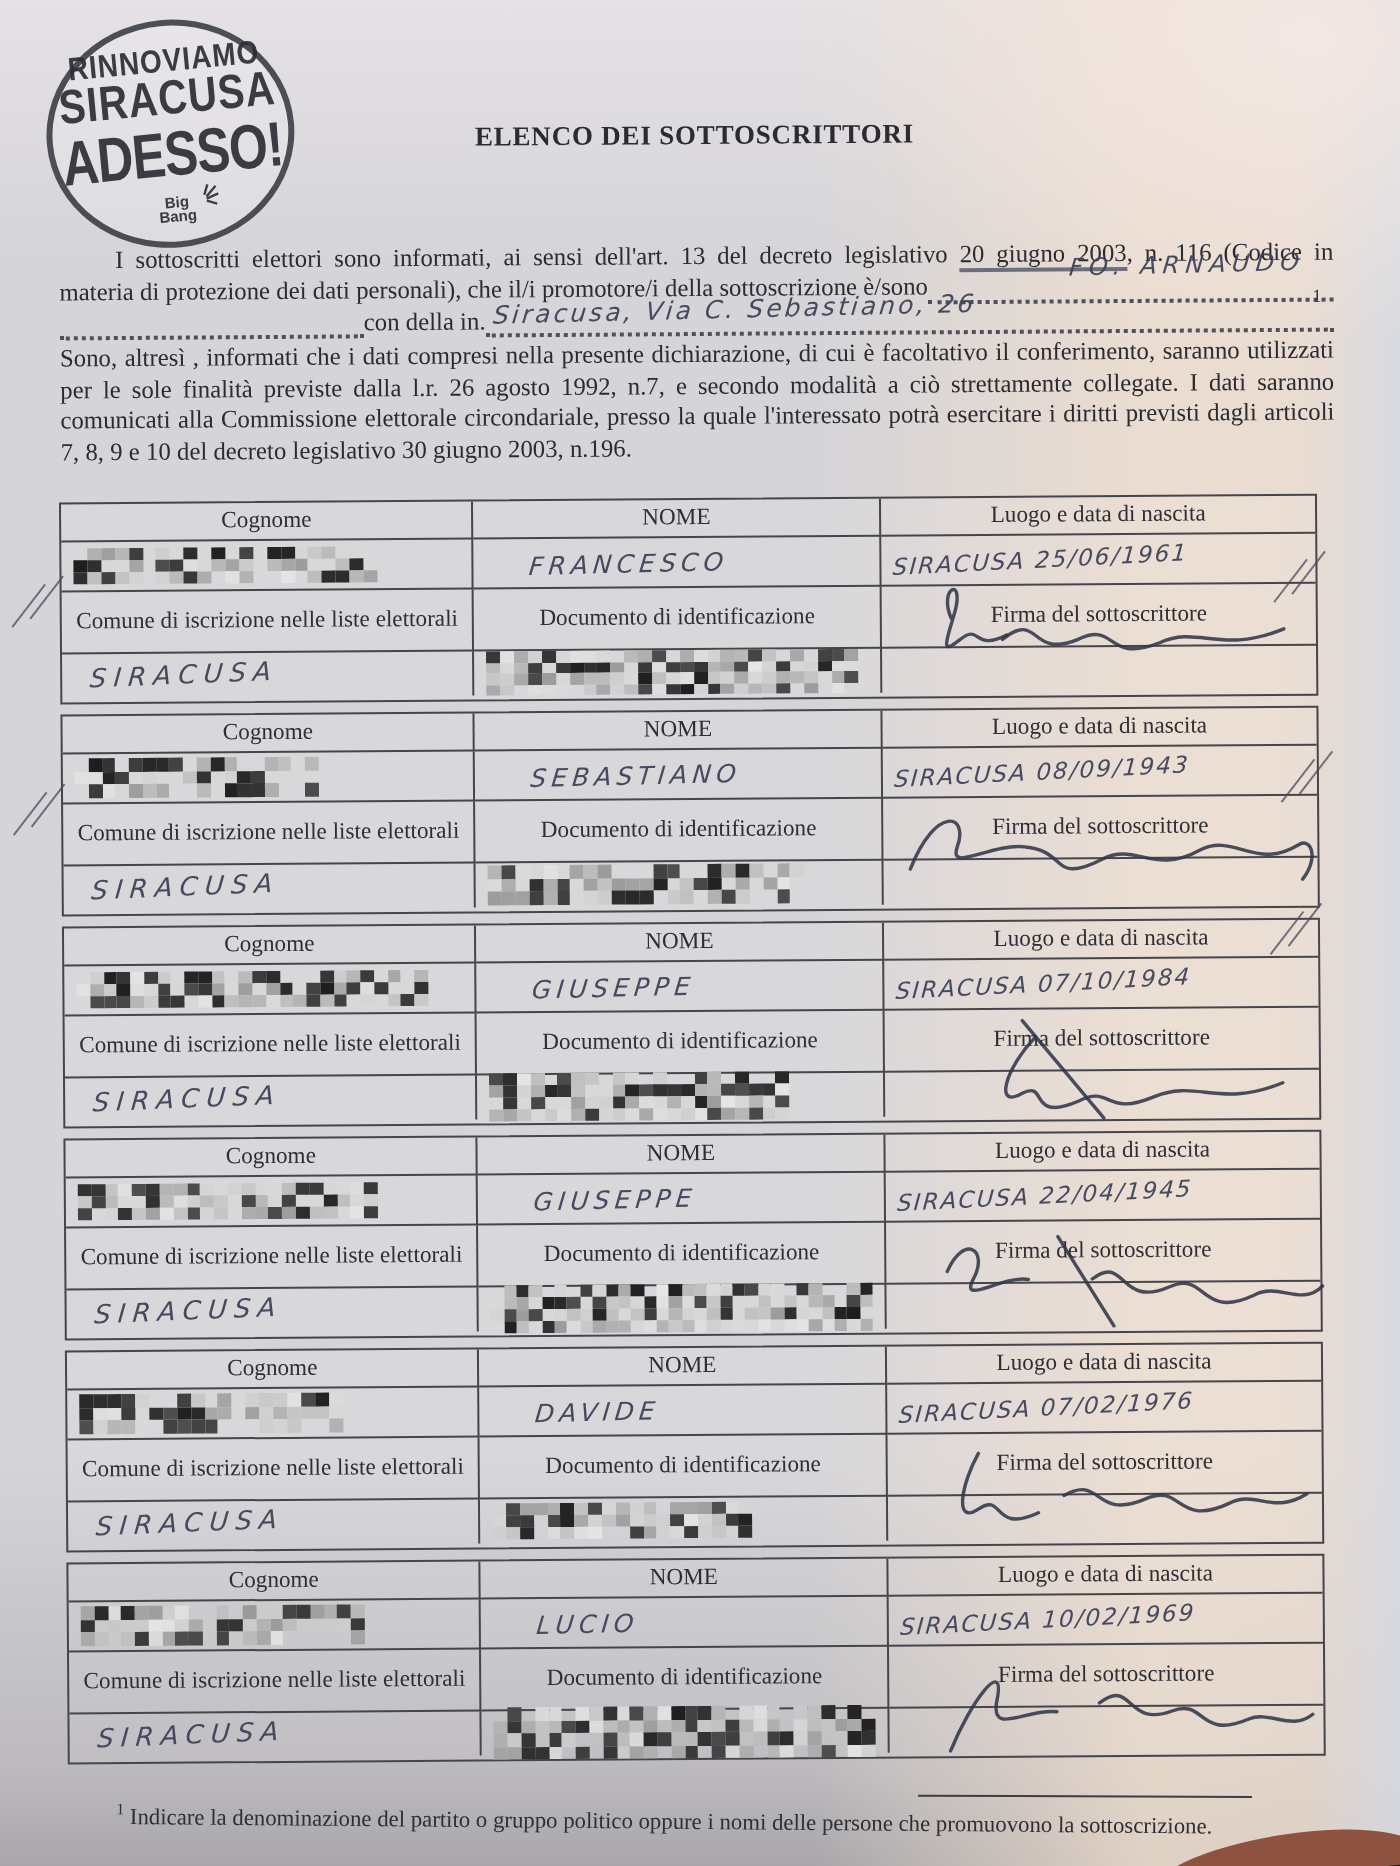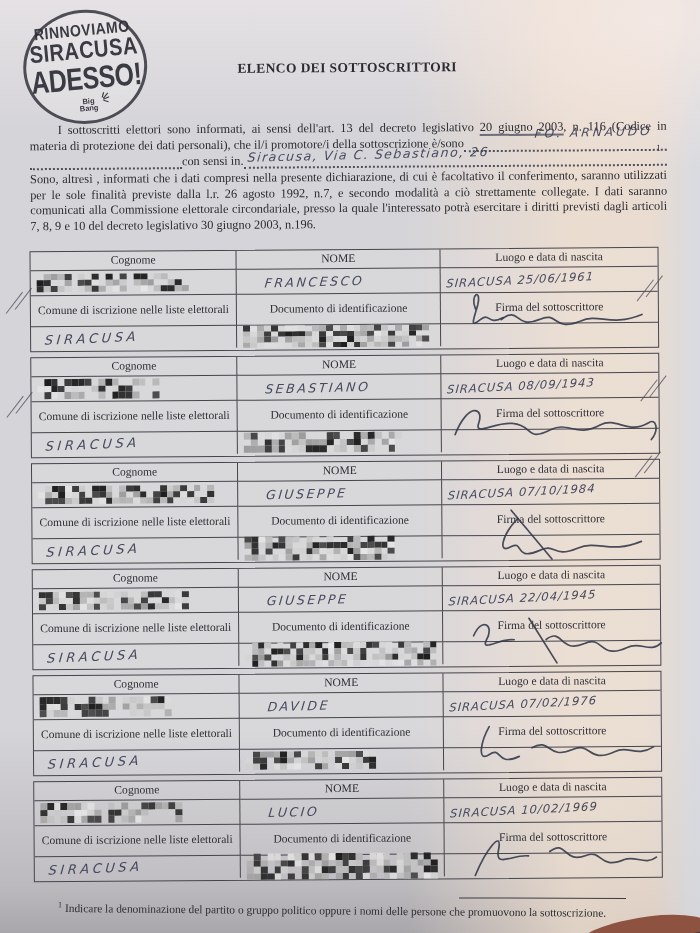--- a/index.html
+++ b/index.html
@@ -111,21 +111,21 @@
     <div class="p1">
       <div class="ln ln1"><span class="ind"></span><span>I sottoscritti elettori sono informati, ai sensi dell'art. 13 del decreto legislativo </span><span class="penline">20 giugno 2003</span><span>, n. 116 (Codice in</span></div>
       <div class="ln flexln">
         <span>materia di protezione dei dati personali), che il/i promotore/i della sottoscrizione è/sono</span>
         <span class="dots">
           <span class="hw hw-promoter">Fo. Arnaudo</span>
         </span>
       </div>
       <div class="ln flexln">
         <span class="dots fixed"></span>
-        <span>con sensi in.</span>
+        <span>con della in.</span>
         <span class="dots">
           <span class="hw hw-sede">Siracusa, Via C. Sebastiano, 26</span>
           <span class="sup1">1</span>
         </span>
       </div>
     </div>
 
     <div class="p2">Sono, altresì , informati che i dati compresi nella presente dichiarazione, di cui è facoltativo il conferimento, saranno utilizzati per le sole finalità previste dalla l.r. 26 agosto 1992, n.7, e secondo modalità a ciò strettamente collegate. I dati saranno comunicati alla Commissione elettorale circondariale, presso la quale l'interessato potrà esercitare i diritti previsti dagli articoli 7, 8, 9 e 10 del decreto legislativo 30 giugno 2003, n.196.</div>
 
     <div class="blocks" id="blocks">

